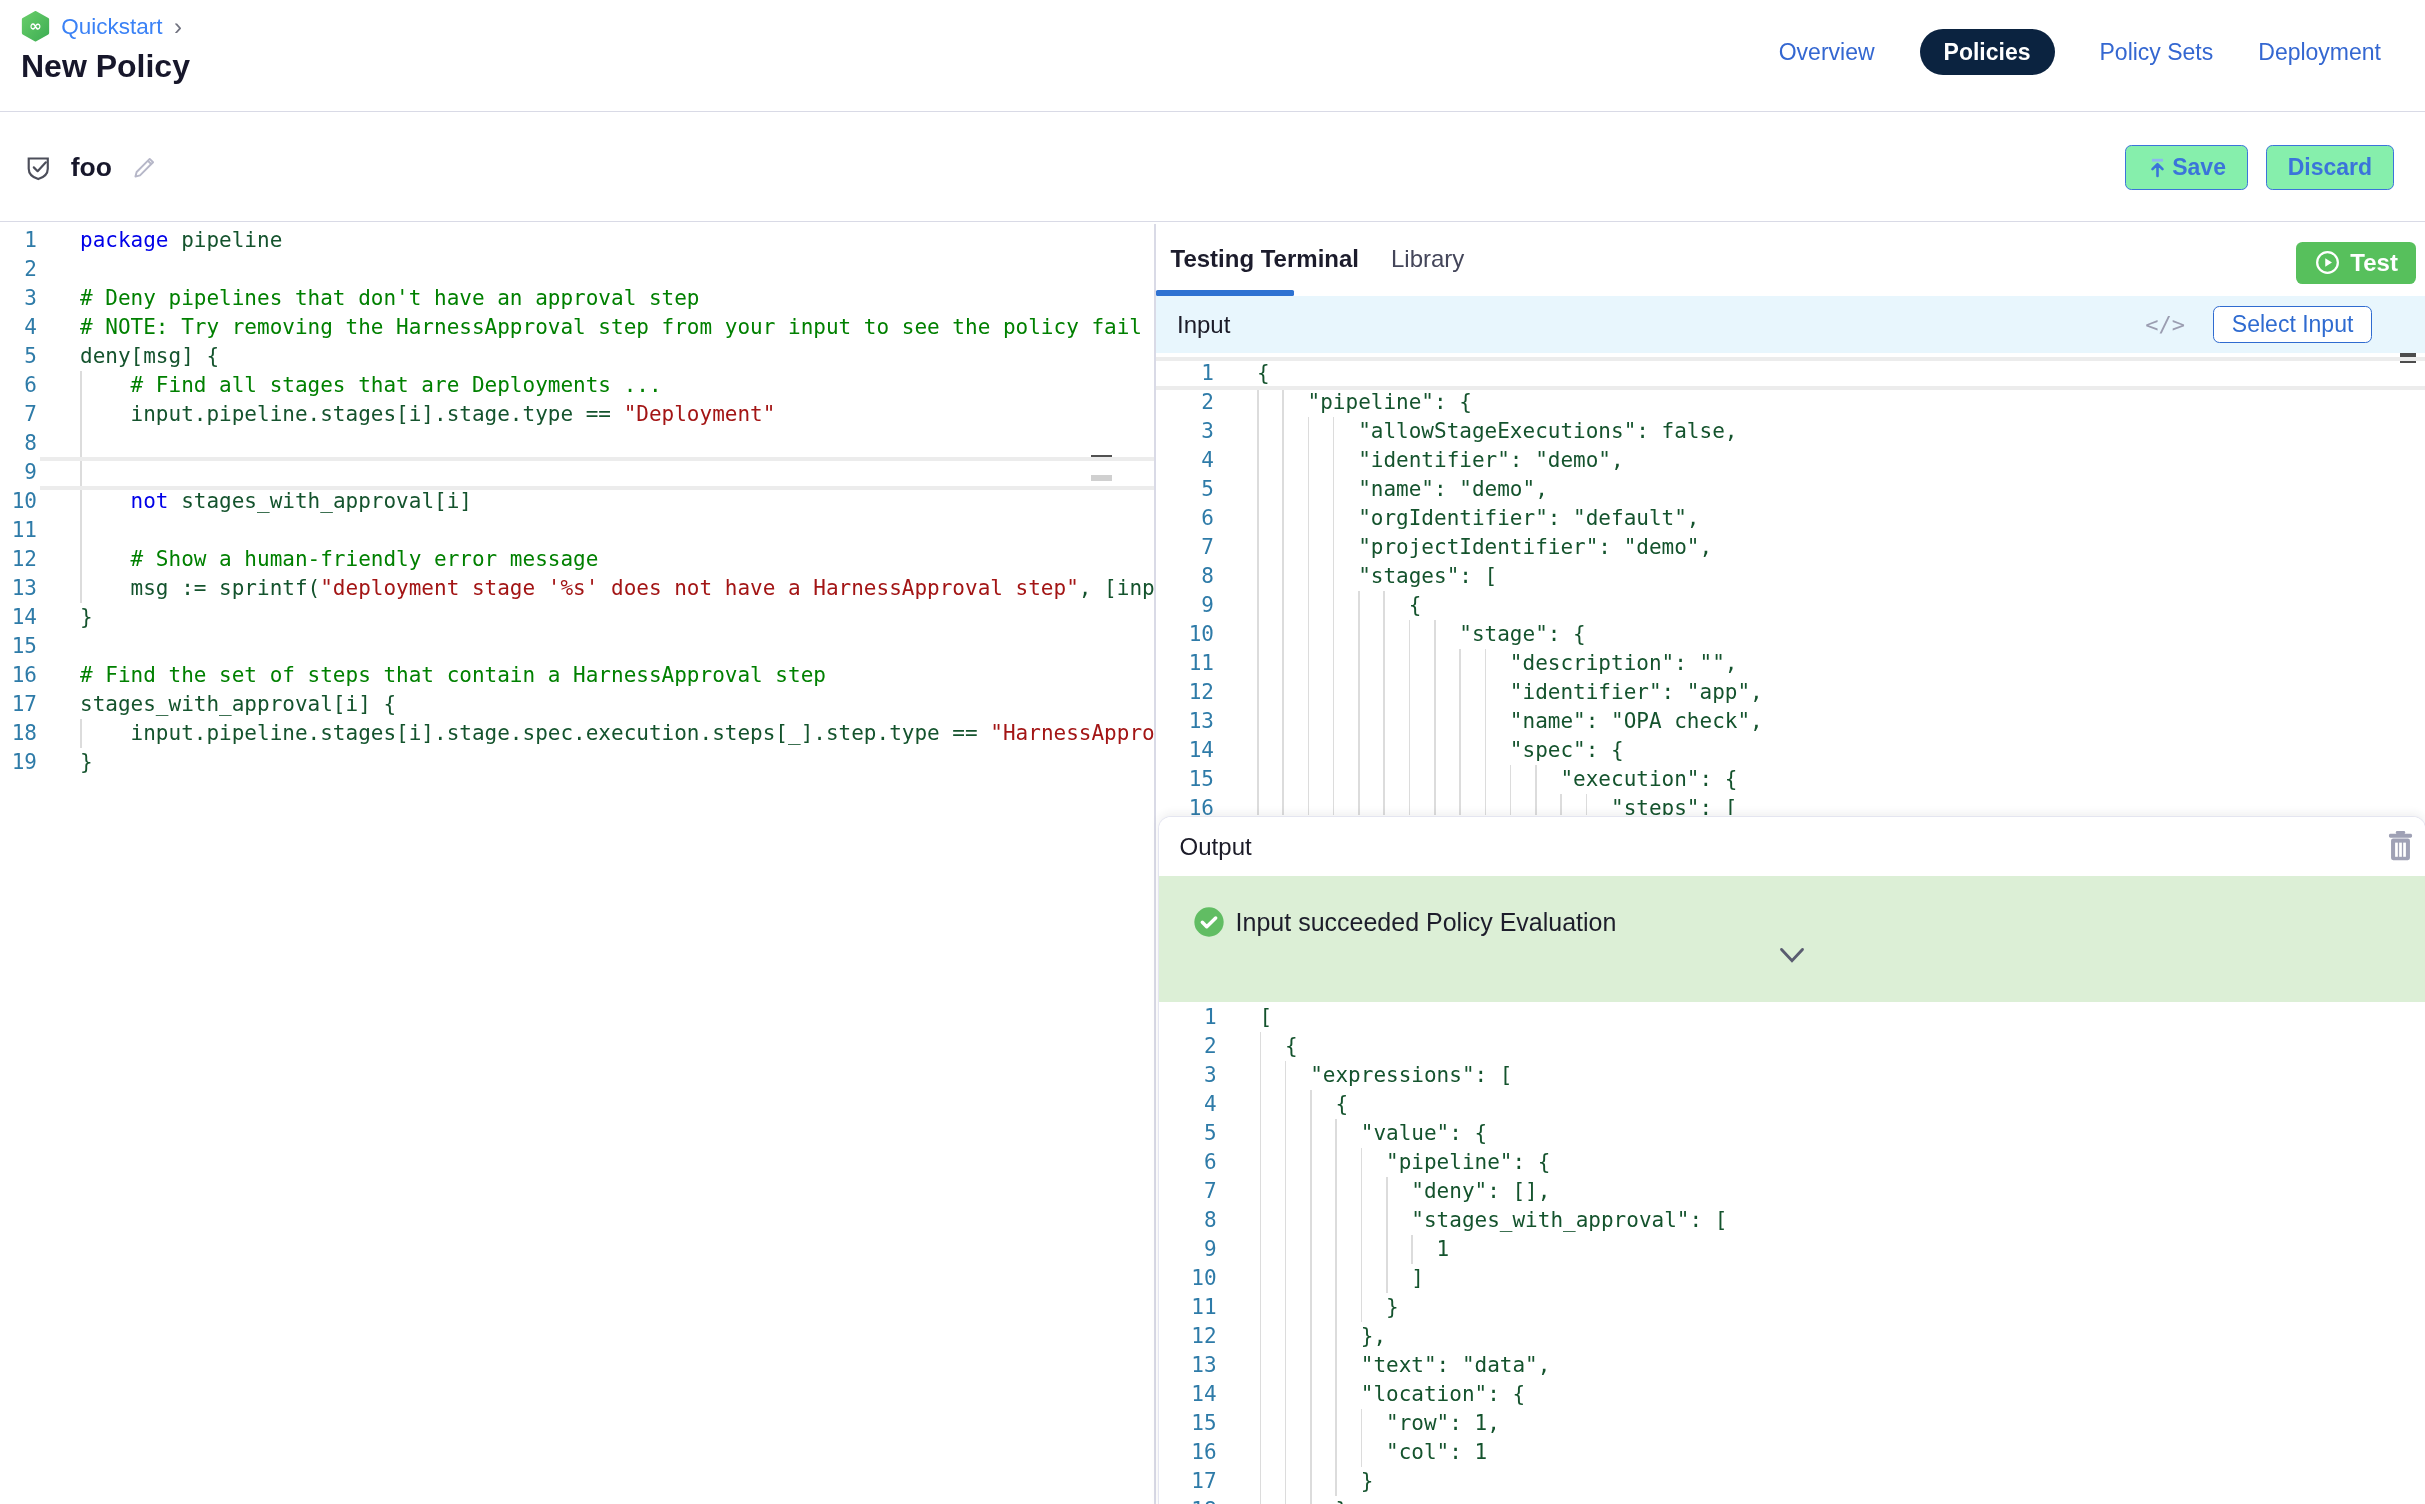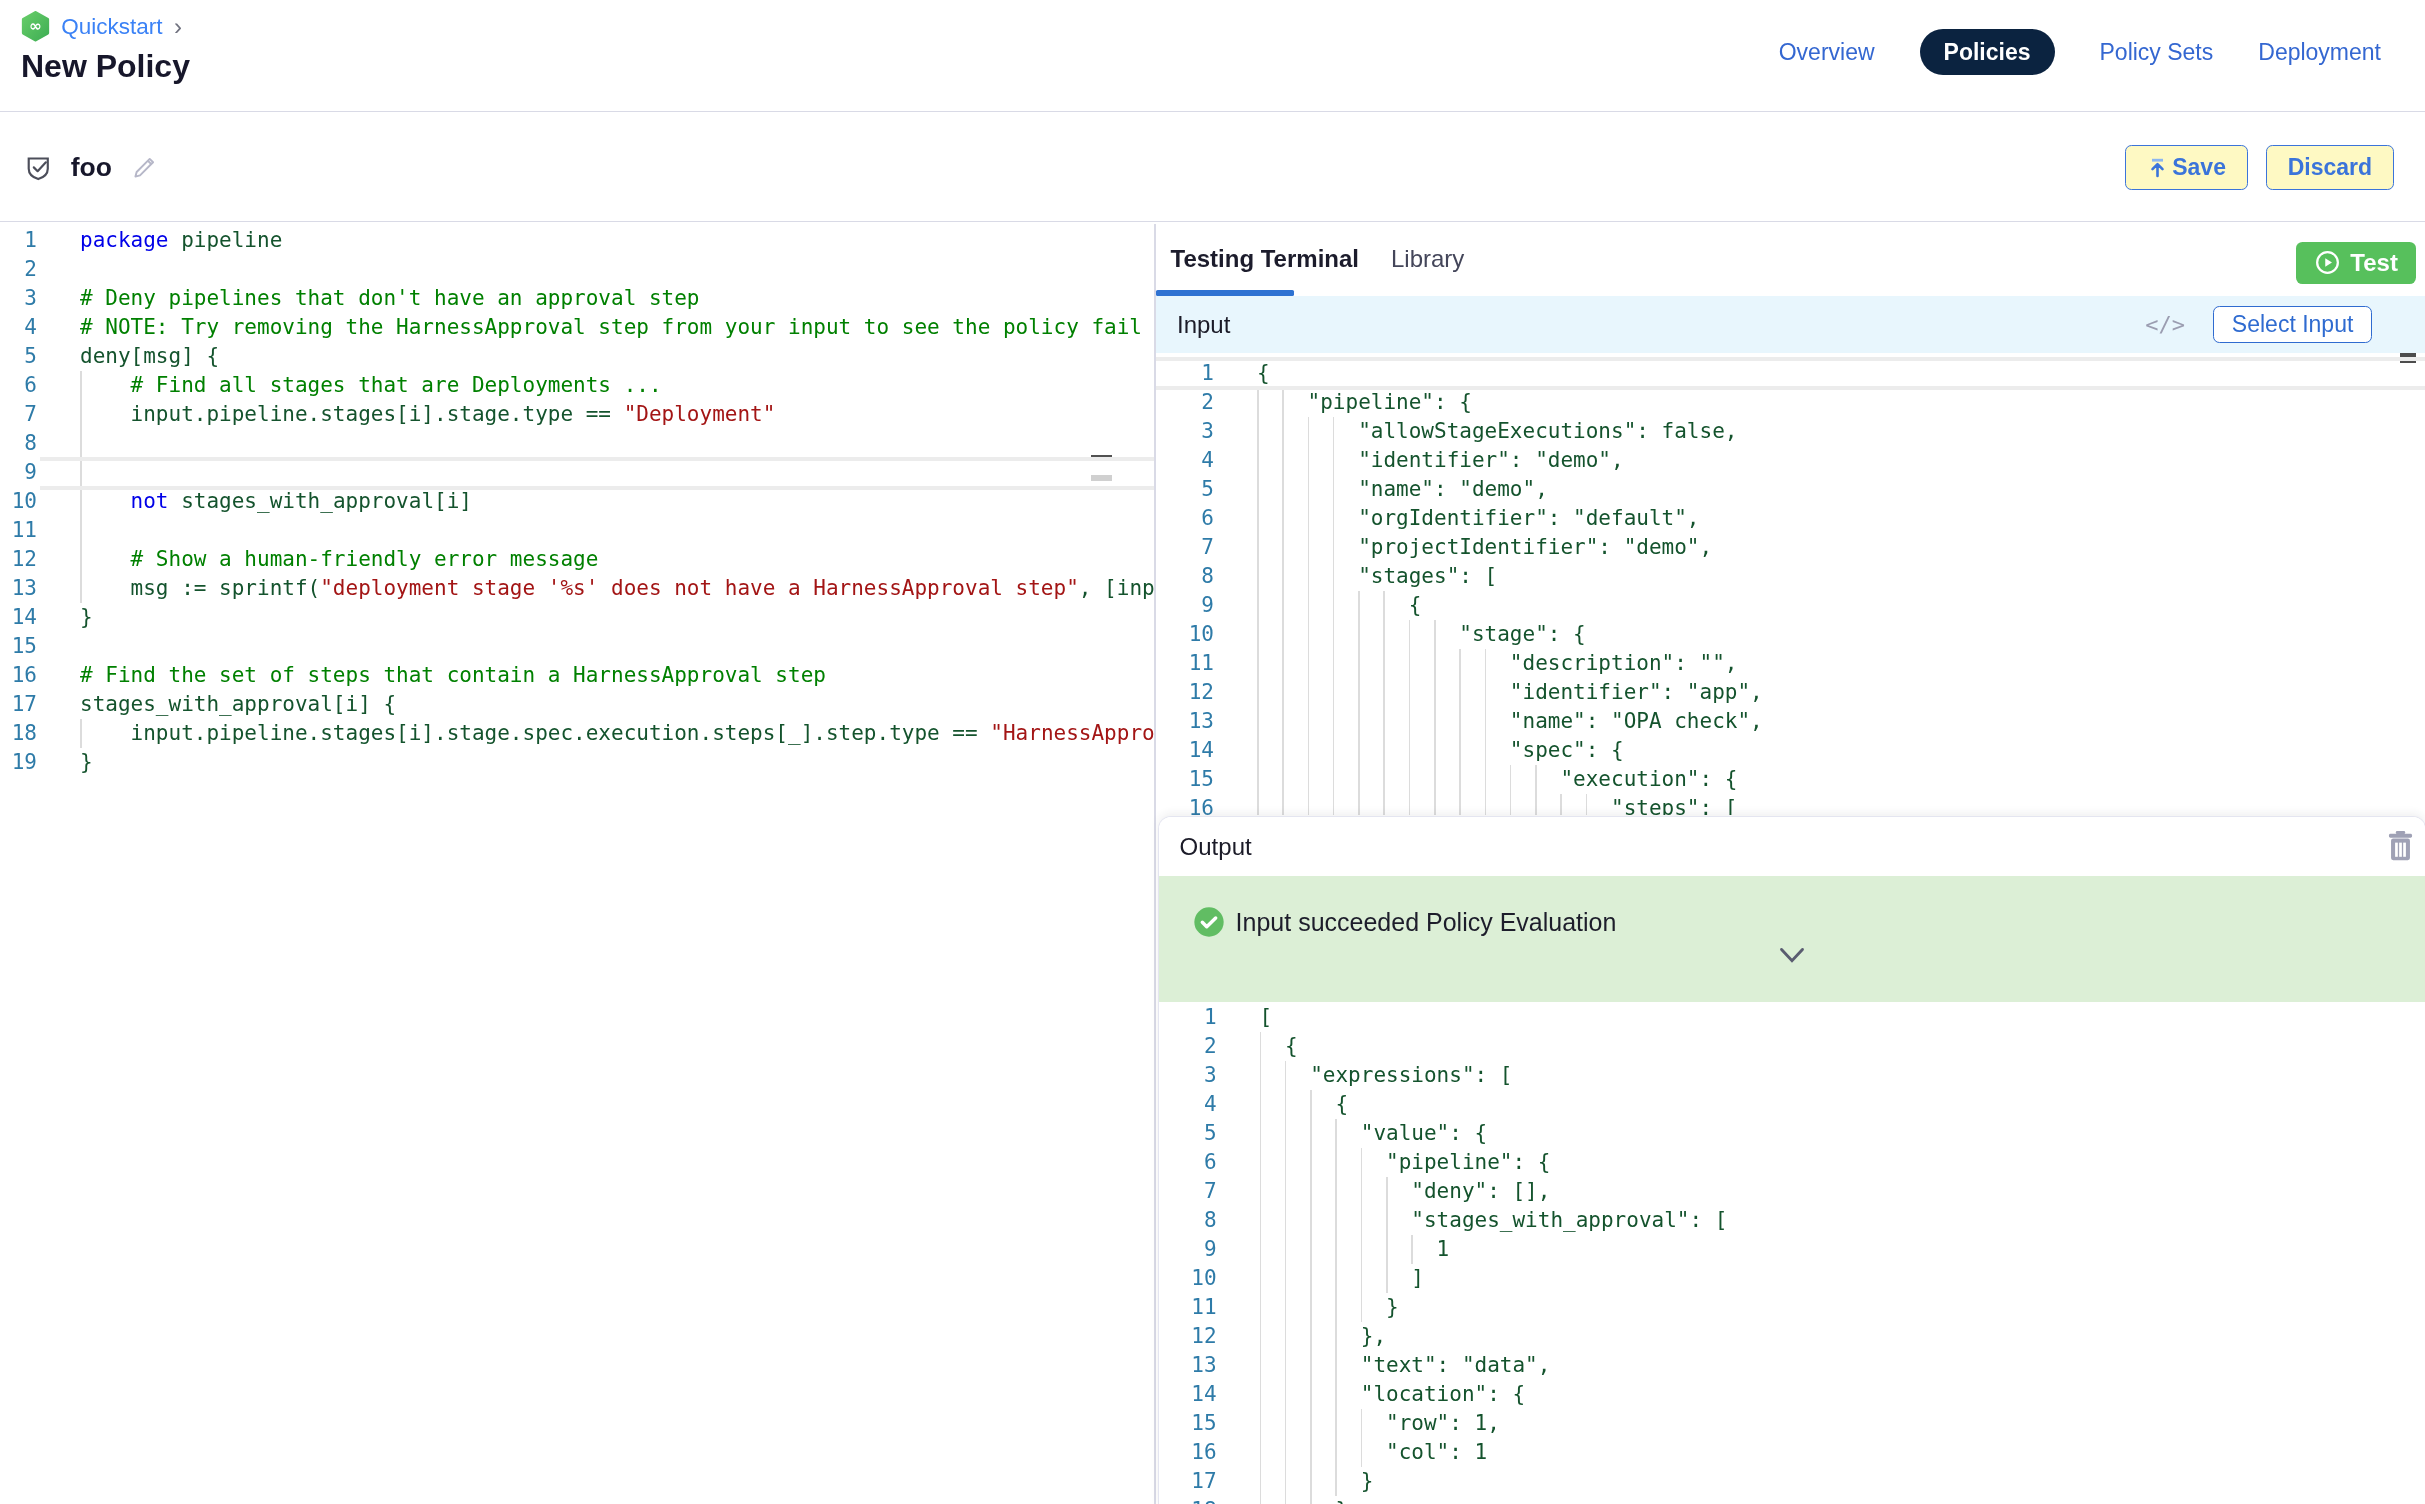--- a/index.html
+++ b/index.html
@@ -16,21 +16,21 @@
   .page-title { position:absolute; left:21px; top:48px; font-size:32px; font-weight:700; color:#17172b; }
   .nav { position:absolute; right:45px; top:29px; display:flex; align-items:center; gap:45px; }
   .nav a { color:#3467d1; font-size:23px; text-decoration:none; }
   .nav .nav-pill { background:#0b2340; color:#fff; font-weight:600; padding:9.6px 24px; border-radius:803px; }
   
   .toolbar { position:absolute; left:0; top:113px; width:2426px; height:109px; border-bottom:1.6px solid #d9dae6; }
   .policy-ident { position:absolute; left:22.5px; top:0; height:109px; display:flex; align-items:center; gap:17.7px; }
   .policy-name { font-size:26.5px; font-weight:700; color:#17172b; }
   .tb-buttons { position:absolute; right:32px; top:0; height:109px; display:flex; align-items:center; gap:17.7px; }
   .btn-outline { display:flex; align-items:center; gap:1px; border:1.6px solid #3b74da; color:#3b74da;
-                 background:#fef9c3; border-radius:6.4px; font-size:23px; font-weight:600; padding:8px 21px; cursor:pointer;
+                 background:#86efac; border-radius:6.4px; font-size:23px; font-weight:600; padding:8px 21px; cursor:pointer;
                  font-family:"Liberation Sans",sans-serif; }
   
   .vdivider { position:absolute; left:1154px; top:224px; bottom:0; width:1.6px; background:#d9dae6; }
   
   .ed-rows { position:absolute; left:0; right:0; }
   .ed-row { display:flex; height:29px; line-height:29px; position:relative;
             font-family:"DejaVu Sans Mono", monospace; font-size:21px; }
   .ed-row .num { flex:none; text-align:right; color:#2e7ba8; }
   .ed-row .code { flex:1; white-space:pre; position:relative; overflow:hidden; color:#0d0d12; }
   .guide { position:absolute; top:0; bottom:0; width:1.6px; background:#dcdcdc; }

